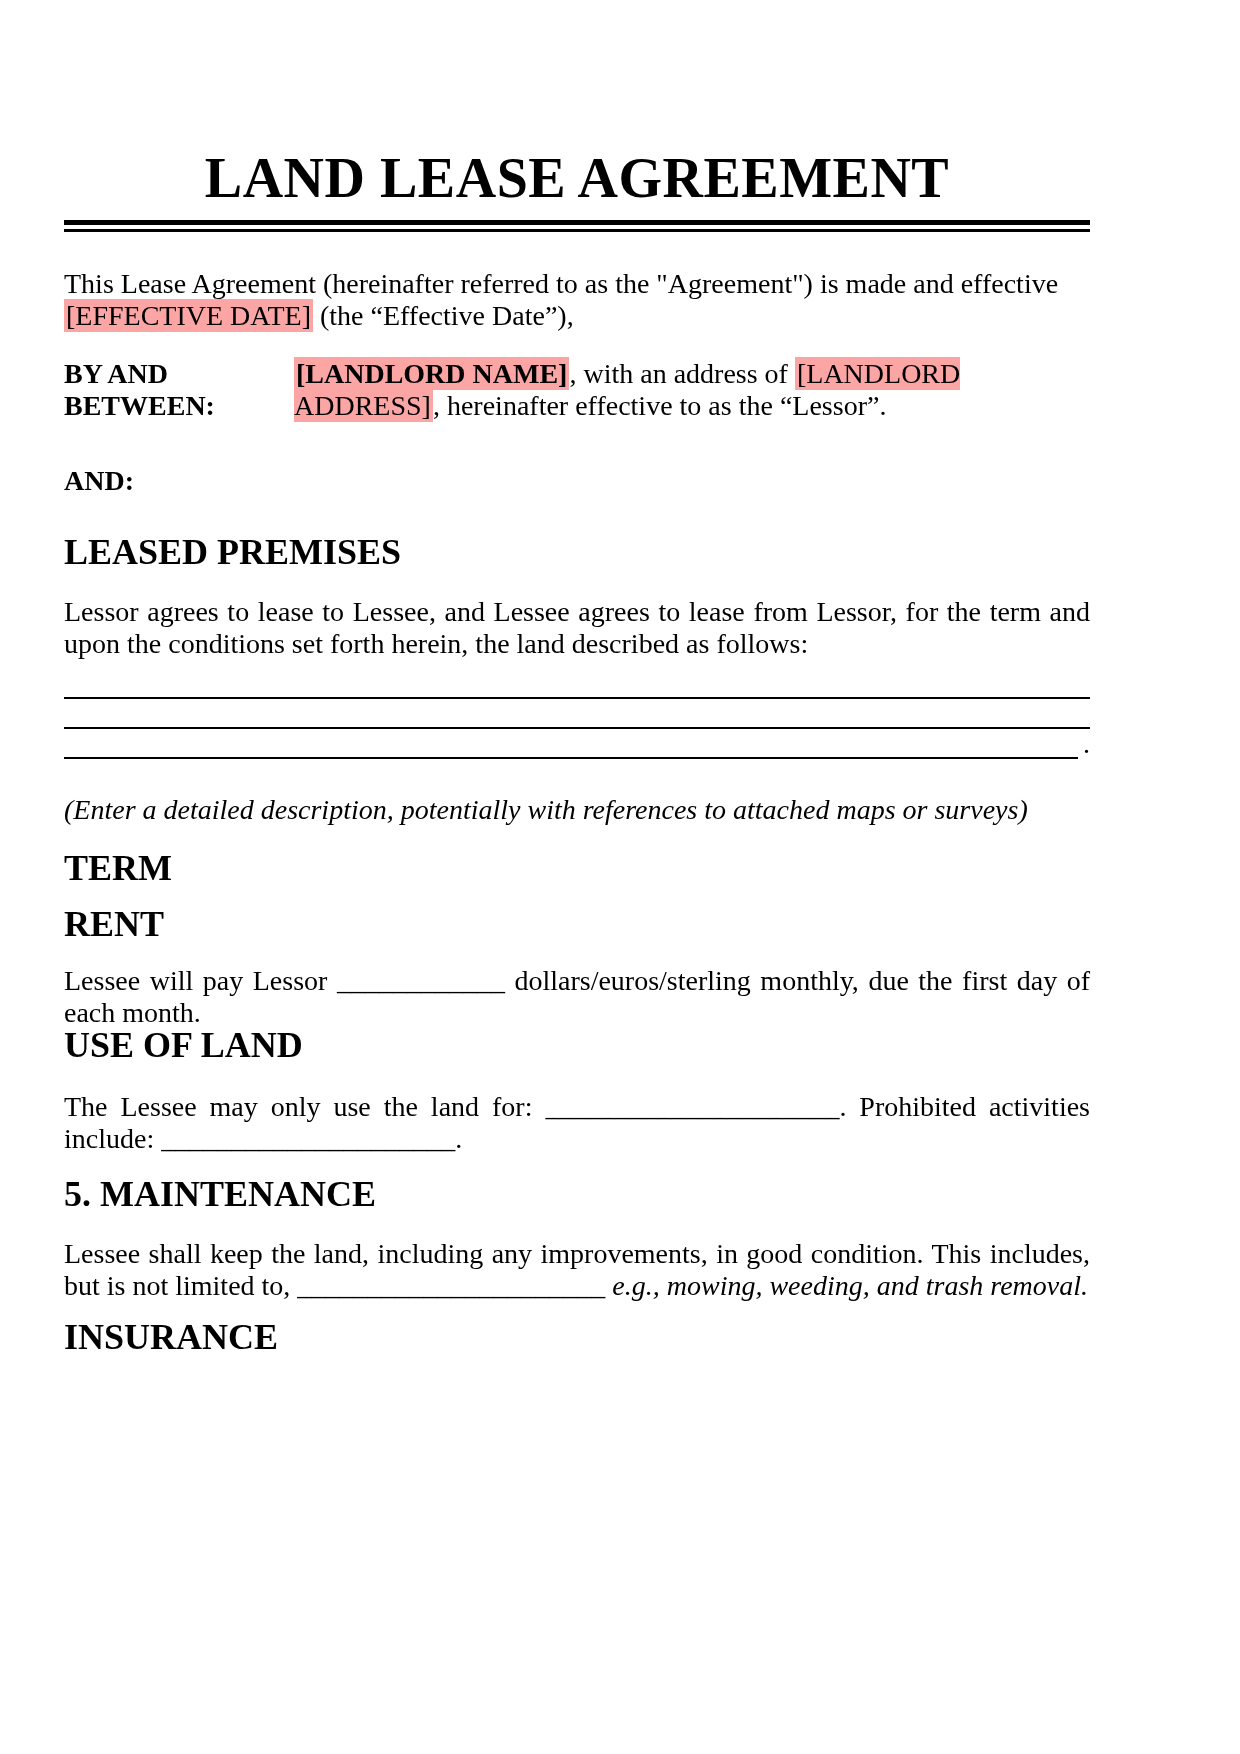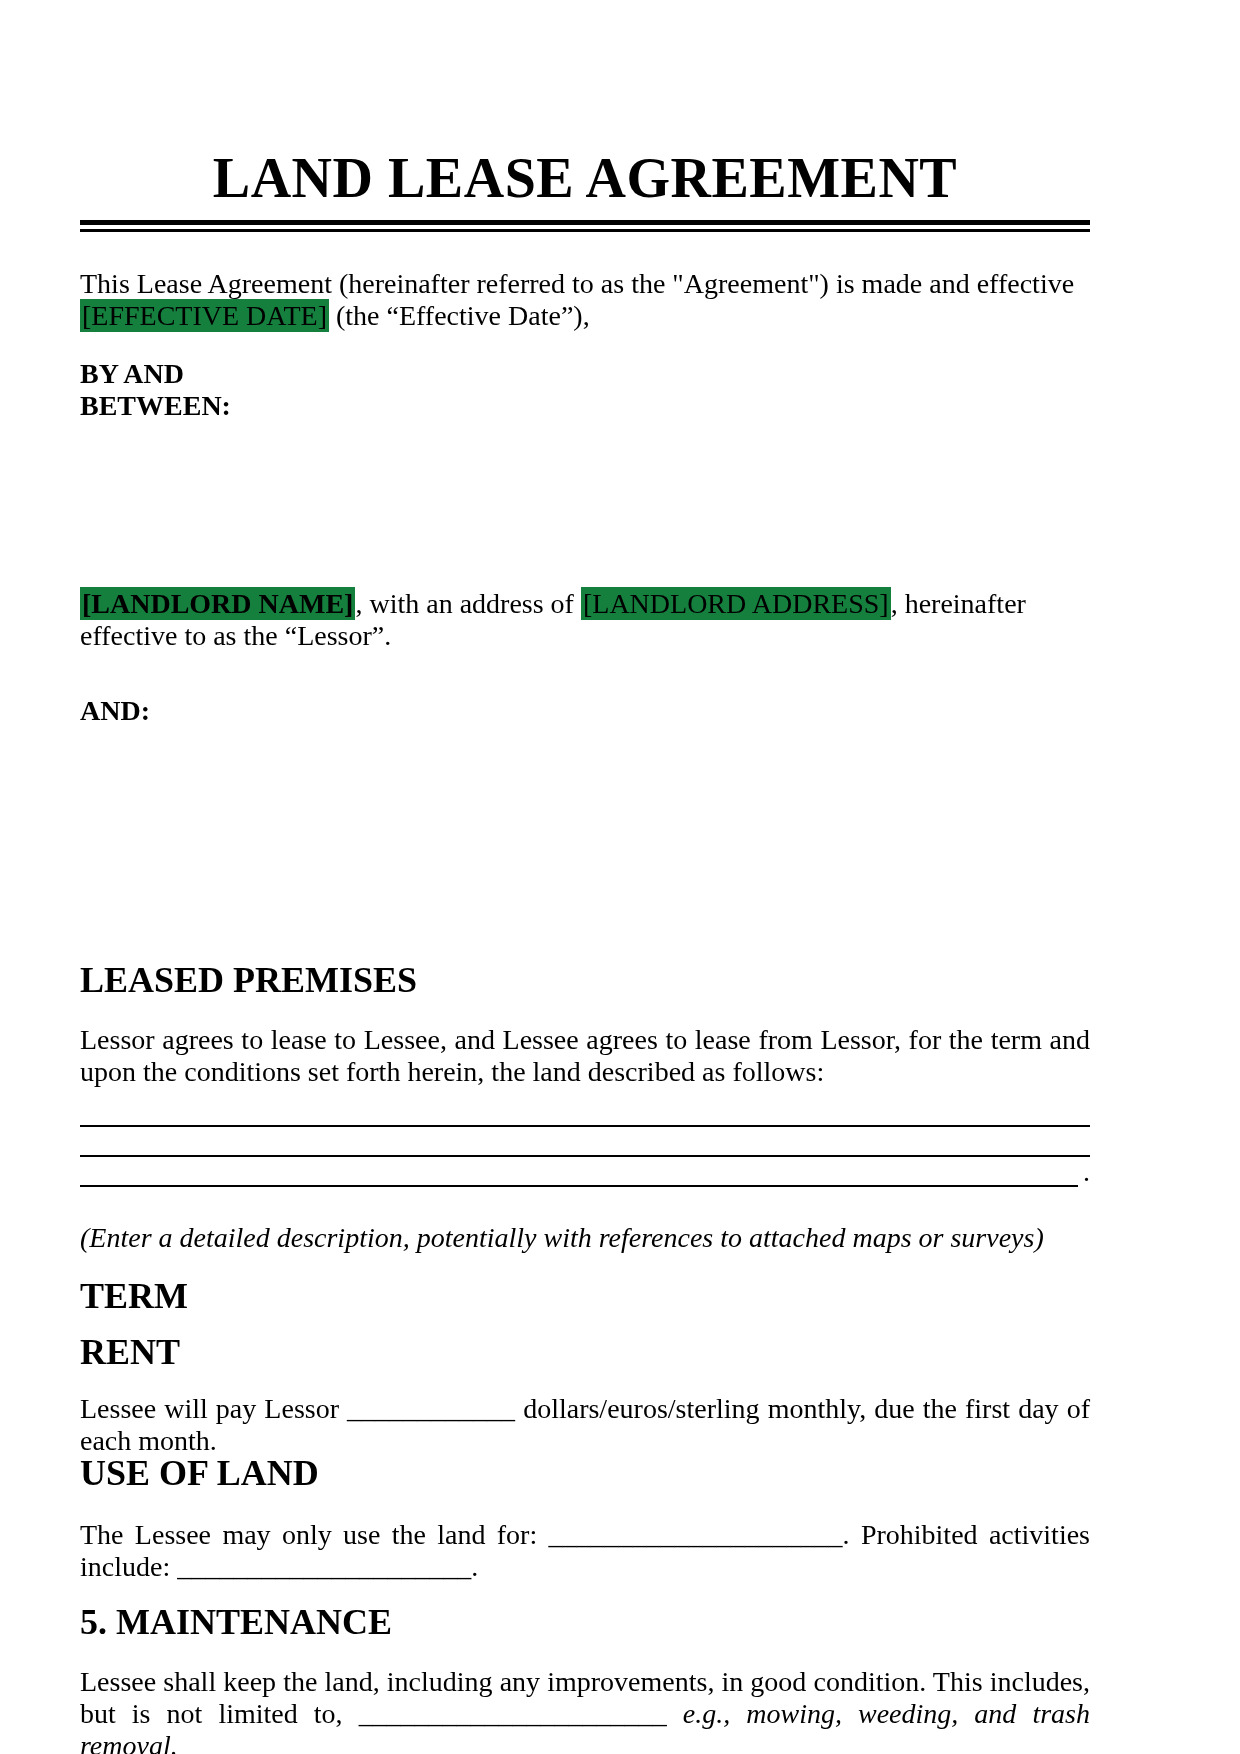--- a/index.html
+++ b/index.html
@@ -7,48 +7,48 @@
   .page {
     position: relative;
     width: 1240px;
     height: 1754px;
     margin: 0 auto;
     background: #ffffff;
     color: #000000;
     font-family: "Liberation Serif", "DejaVu Serif", serif;
     font-size: 28px;
     line-height: 32px;
-    padding: 150px 150px 0 80px;
+    padding: 150px 150px 0 64px;
     overflow: hidden;
   }
   .doc-title {
     text-align: center;
     font-size: 56px;
     line-height: 56px;
     font-weight: bold;
     letter-spacing: 0.5px;
     white-space: nowrap;
   }
   .title-rule {
     margin-top: 14px;
     height: 12px;
     border-top: 5px solid #000;
     border-bottom: 3px solid #000;
   }
   p { margin: 0; }
   .just { text-align: justify; }
-  .hl { background: #15803d; padding: 1px 2px; }
+  .hl { background: #fca5a5; padding: 1px 2px; }
   .b { font-weight: bold; }
   .it { font-style: italic; }
   h2 {
     font-size: 36px;
     line-height: 32px;
     font-weight: bold;
   }
-  .party-row { display: flex; flex-direction: column; }
+  .party-row { display: flex; }
   .party-label { width: 230px; flex: 0 0 230px; font-weight: bold; padding-right: 20px; }
   .party-value { flex: 1; }
   .rule-line {
     height: 30px;
     border-bottom: 2px solid #000;
   }
   .rule-row { display: flex; align-items: flex-end; height: 30px; }
   .rule-row .rule-seg { flex: 1; height: 30px; border-bottom: 2px solid #000; }
   .rule-period { flex: 0 0 auto; margin-left: 5px; line-height: 30px; }
 </style>

